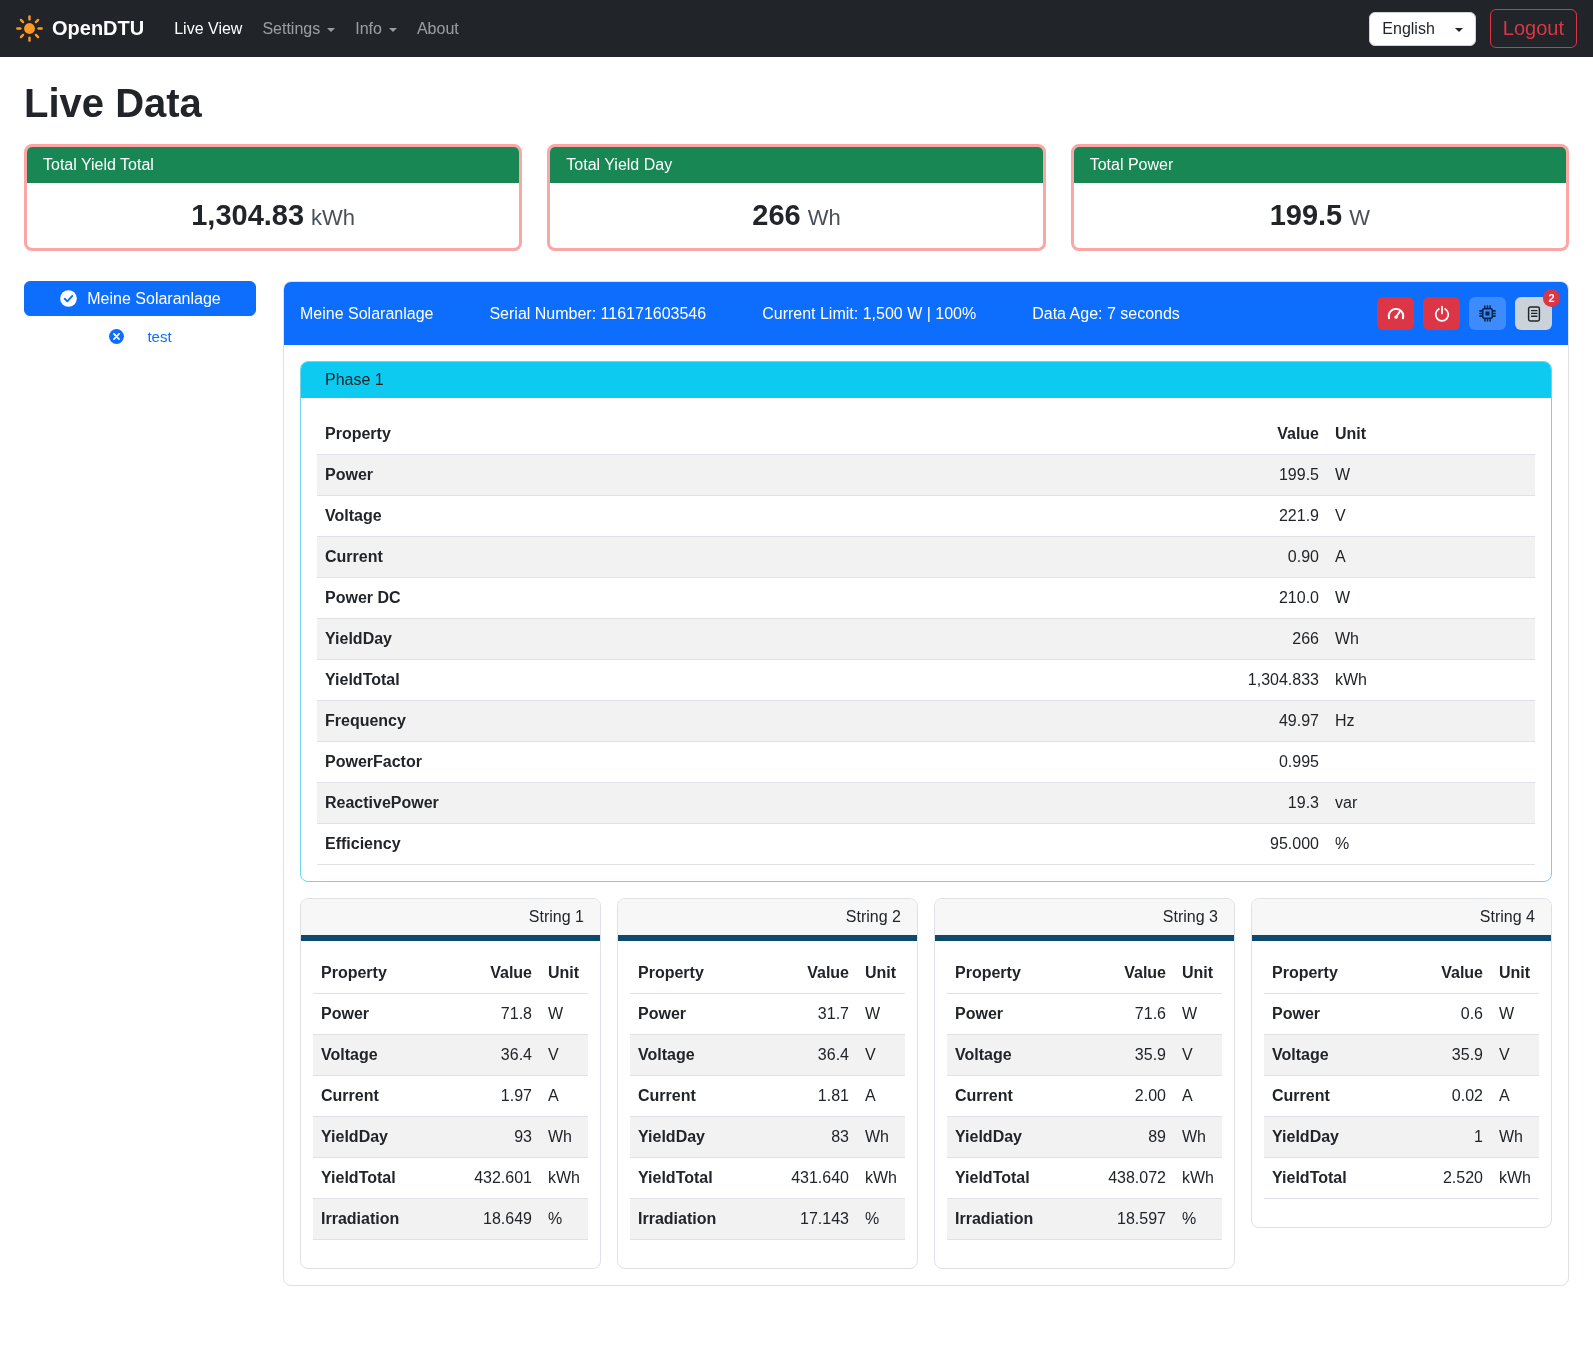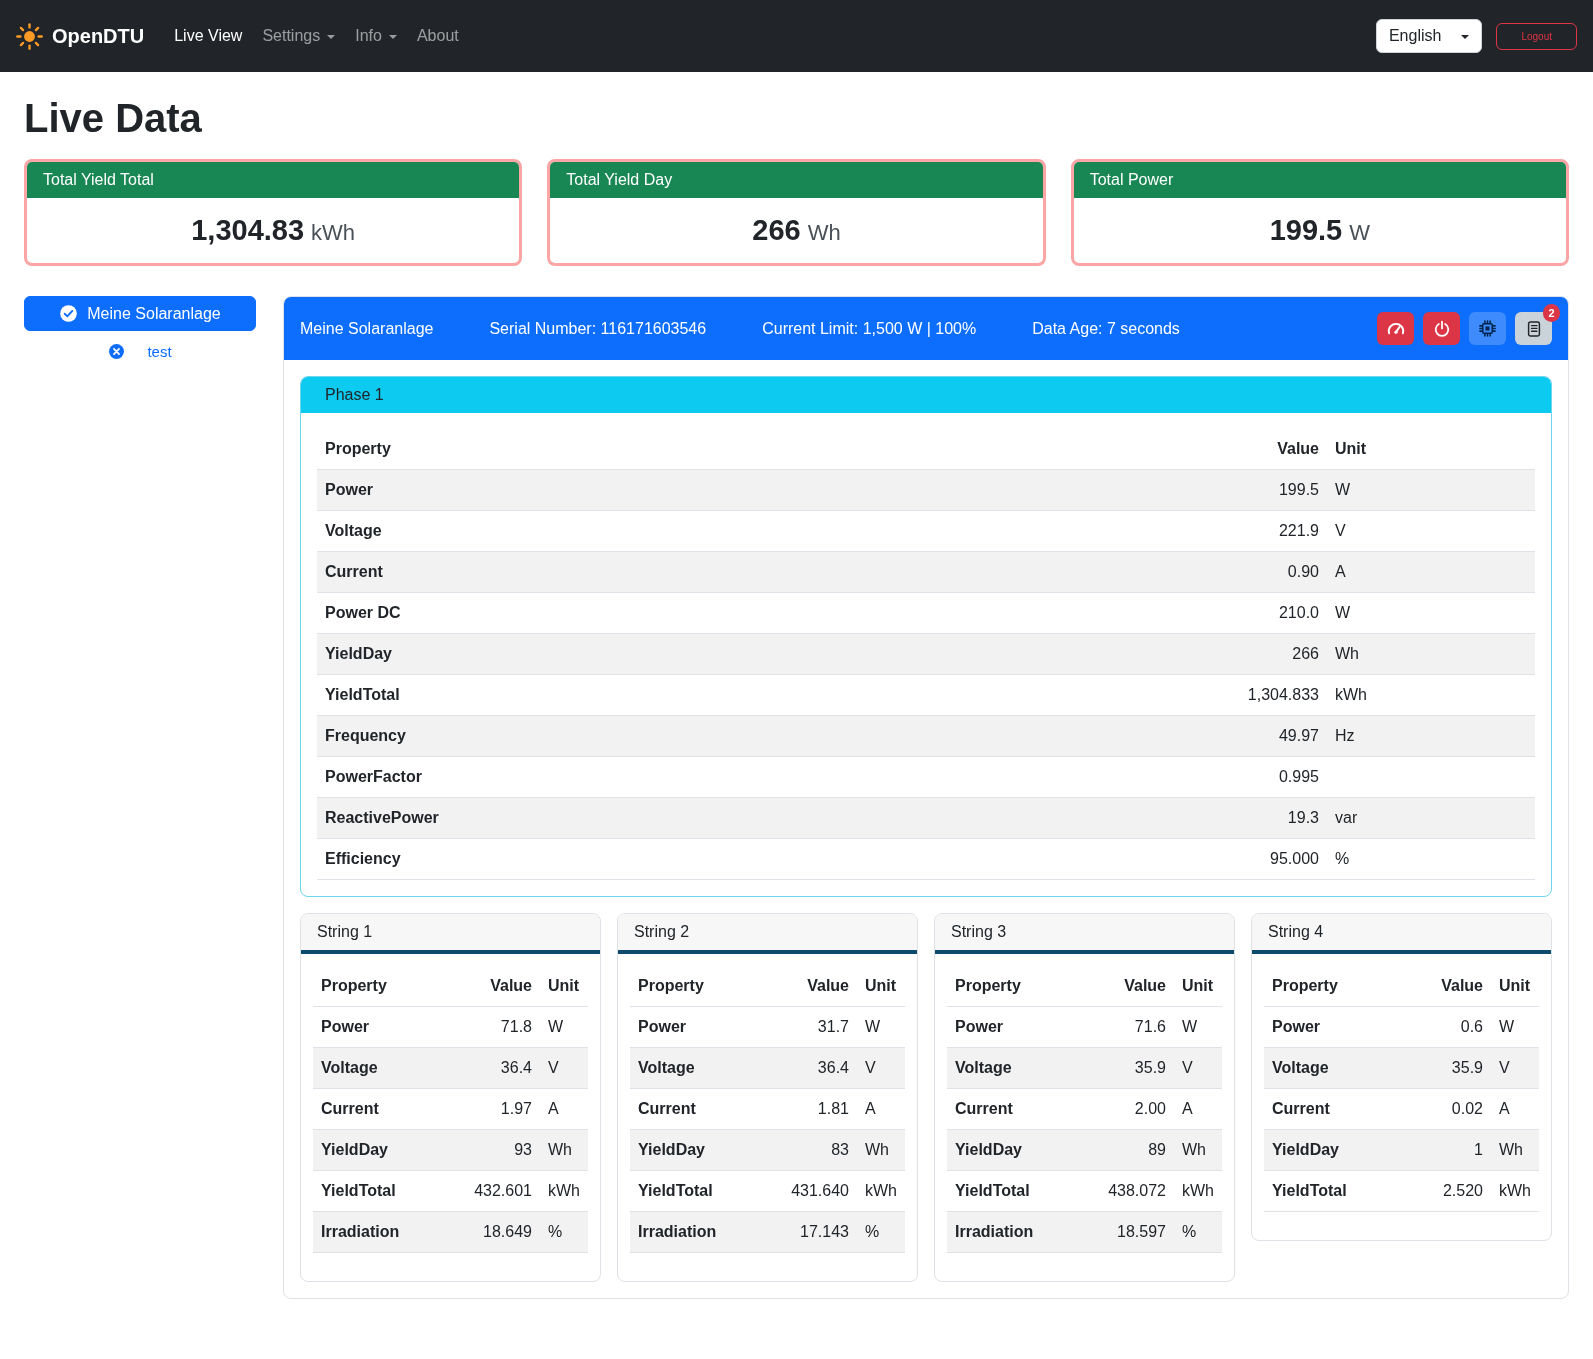--- a/index.html
+++ b/index.html
@@ -8,21 +8,21 @@
     font-family: "Liberation Sans", "DejaVu Sans", sans-serif;
     background: #fff;
     color: #212529;
     font-size: 16px;
     width: 1593px;
   }
 
   
   .navbar {
     background: #212529;
-    height: 72px;
+    height: 57px;
     display: flex;
     padding: 0 16px;
   }
   .brand {
     display: flex; align-items: center; gap: 9px;
     color: #fff; font-size: 20px; font-weight: 700;
     margin-right: 20px; cursor: pointer;
   }
   .nav-links { display: flex; align-items: center; flex: 1; }
   .nav-link {
@@ -36,21 +36,21 @@
     border-top: 4.5px solid currentColor; margin-top: 2px;
   }
   .nav-right { display: flex; align-items: center; gap: 14px; }
   .lang-select {
     background: #fff; color: #212529; border: 1px solid #ced4da;
     border-radius: 6px; padding: 7px 12px;
     display: flex; align-items: center; gap: 20px; cursor: pointer;
   }
   .logout-btn {
     background: transparent; border: 1px solid #dc3545; color: #dc3545;
-    border-radius: 6px; padding: 7px 24px; font-size: 10px;
+    border-radius: 6px; padding: 7px 12px; font-size: 20px;
     font-family: inherit; cursor: pointer;
   }
 
   
   .content { padding: 6px 24px 28px; }
   .page-title { font-size: 40px; font-weight: 700; margin: 18px 0 18px; }
 
   
   .cards-row { display: flex; gap: 25px; margin-bottom: 30px; }
   .summary-card {
@@ -117,21 +117,21 @@
   .phase-table .col-val  { width: 140px; }
   .phase-table .col-unit { width: 208px; }
   .phase-table tbody tr:nth-of-type(odd) { background: rgba(0,0,0,.05); }
 
   
   .strings-row { display: flex; gap: 16px; align-items: flex-start; }
   .string-card {
     flex: 1; border: 1px solid #dee2e6; border-radius: 8px;
     overflow: hidden; background: #fff;
   }
-  .string-header { background: #f7f7f8; padding: 9px 16px; border-bottom: 4px solid #0c4a6e; }
+  .string-header { background: #f7f7f8; padding: 9px 16px; border-bottom: 6px solid #0c4a6e; text-align: right; }
   .string-body { padding: 12px 12px 28px; }
   .string-table .col-val  { width: 72px; }
   .string-table .col-unit { width: 48px; }
   .string-table tbody tr:nth-of-type(even) { background: rgba(0,0,0,.05); }
 </style>
 </head>
 <body>
 
 <nav class="navbar">
   <div class="brand">

